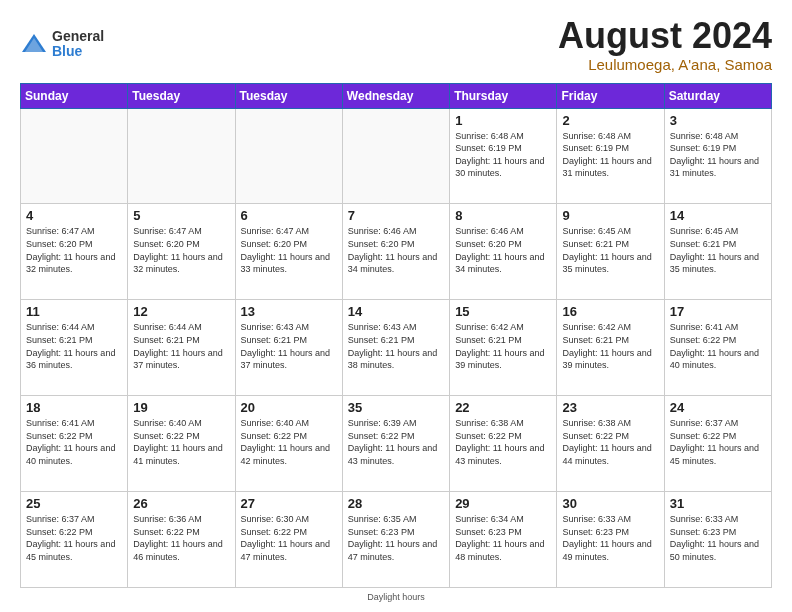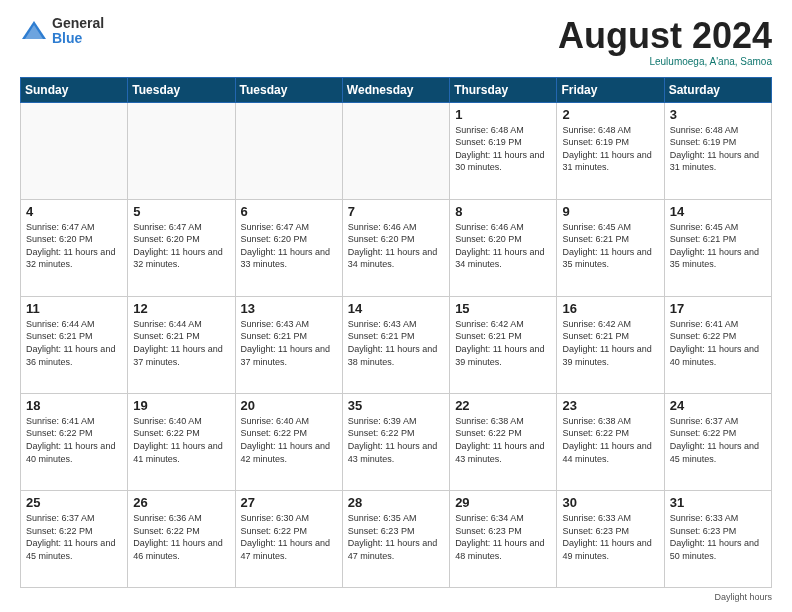--- a/index.html
+++ b/index.html
@@ -13,21 +13,21 @@
     .page {
       width: 792px;
       height: 612px;
       padding: 16px 20px 10px 20px;
       display: flex;
       flex-direction: column;
     }
     .header {
       display: flex;
       justify-content: space-between;
-      align-items: flex-start;
+      align-items: center;
       margin-bottom: 10px;
     }
     .logo {
       display: flex;
       align-items: center;
       gap: 4px;
     }
     .logo-text {
       display: flex;
       flex-direction: column;
@@ -51,32 +51,32 @@
       text-align: right;
     }
     .month-title {
       font-size: 36px;
       font-weight: bold;
       color: #222;
       line-height: 1.1;
       margin-left: 33px;
     }
     .location {
-      font-size: 10px;
-      color: #0f766e;
+      font-size: 15px;
+      color: #a16207;
     }
     .calendar {
       flex: 1;
       border: 1px solid #ccc;
       border-collapse: collapse;
       width: 100%;
       table-layout: fixed;
     }
     .calendar th {
-      background: #0c4a6e;
+      background: #6d28d9;
       color: #fff;
       font-size: 12px;
       font-weight: bold;
       padding: 5px 4px;
       text-align: left;
       border: 1px solid #2266b0;
     }
     .calendar td {
       border: 1px solid #ccc;
       vertical-align: top;
@@ -98,21 +98,21 @@
     }
     .day-info {
       font-size: 9px;
       line-height: 1.4;
       color: #333;
     }
     .footer-note {
       font-size: 9px;
       color: #555;
       margin-top: 4px;
-      text-align: right;
+      text-align: center;
     }
   </style>
 </head>
 <body>
 
 <div class="page">
   <div class="header">
     <div class="logo">
       <svg class="logo-icon" viewBox="0 0 28 28">
         <polygon points="14,4 26,22 2,22" fill="#2e7dd1"></polygon>

